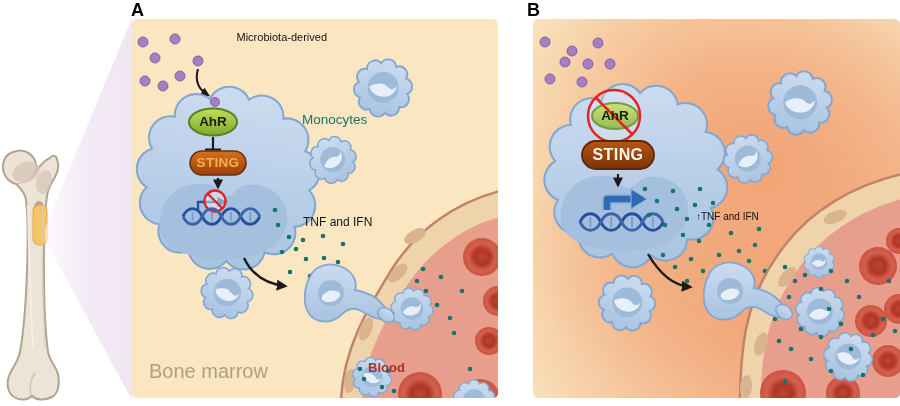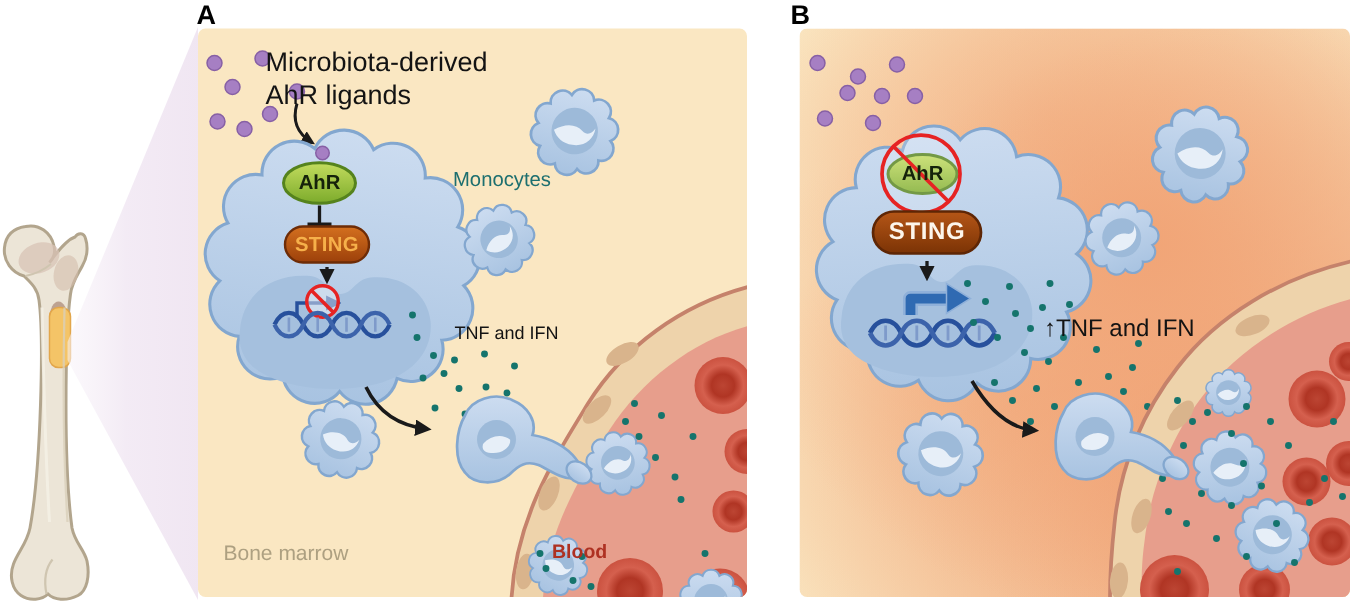--- a/index.html
+++ b/index.html
@@ -11,32 +11,32 @@
     background:
       radial-gradient(280px 250px at 63% 38%, rgba(241,164,118,0.97) 0%, rgba(241,164,118,0) 100%),
       radial-gradient(330px 310px at 82% 80%, rgba(238,152,106,0.95) 0%, rgba(238,152,106,0) 100%),
       radial-gradient(230px 190px at 40% 66%, rgba(243,176,130,0.55) 0%, rgba(243,176,130,0) 100%),
       radial-gradient(210px 160px at 46% 16%, rgba(243,176,130,0.5) 0%, rgba(243,176,130,0) 100%),
       #fae7c2;}
   .art{position:absolute;left:0;top:0;}
   .panel-label{position:absolute;top:0px;font-size:18px;font-weight:bold;color:#000;}
   .lbl-a{left:131px;} .lbl-b{left:527px;}
   .txt{position:absolute;white-space:nowrap;}
-  .ligands{left:45px;top:12px;width:150px;text-align:left;font-size:18px;line-height:1.22;color:#131313;white-space:normal;}
+  .ligands{left:45px;top:12px;width:150px;text-align:right;font-size:11px;line-height:1.22;color:#131313;white-space:normal;}
   .ahr-a{left:57px;top:95px;width:48px;text-align:center;font-size:13.5px;font-weight:600;color:#15220a;}
   .sting-a{left:58px;top:132px;width:56px;height:24px;line-height:24px;text-align:center;
            font-size:13.5px;font-weight:bold;color:#f6b04a;letter-spacing:.3px;}
   .monocytes{left:170px;top:93px;font-size:13.5px;color:#1d6f6f;}
   .tnf-a{left:171px;top:196px;font-size:12px;color:#131313;}
-  .bone-marrow{left:17px;top:341px;font-size:14px;color:#ada081;}
+  .bone-marrow{left:17px;top:341px;font-size:20px;color:#ada081;}
   .blood{left:236px;top:341px;font-size:13px;font-weight:600;color:#ae3122;}
   .ahr-b{left:58px;top:89px;width:48px;text-align:center;font-size:13.5px;font-weight:600;color:#15220a;}
   .sting-b{left:49px;top:122px;width:72px;height:28px;line-height:28px;text-align:center;
            font-size:16px;font-weight:bold;color:#fdf6ec;letter-spacing:.4px;}
-  .tnf-b{left:163px;top:192px;font-size:16px;color:#131313;}
+  .tnf-b{left:163px;top:192px;font-size:10px;color:#131313;}
 </style>
 </head>
 <body>
 
 <div class="canvas">
 
   <svg class="art" width="132" height="406" viewBox="0 0 132 406">
     <defs>
       <linearGradient id="coneG" x1="0" y1="0" x2="1" y2="0">
         <stop offset="0" stop-color="#f8f3f9" stop-opacity="0.6"></stop>
@@ -202,21 +202,20 @@
       <g>
         <path d="M178,258 C182,247 198,242 210,248 C220,252 226,262 223,271 C235,273 246,279 252,287 C257,293 256,300 249,300 C241,300 234,294 227,291 C219,288 214,291 208,297 C199,305 184,304 178,296 C170,287 172,268 178,258 Z" fill="url(#cellG)" stroke="#83a7cf" stroke-width="1.8"></path>
         <ellipse cx="254" cy="296" rx="9" ry="6.5" transform="rotate(35 254 296)" fill="url(#cellG)" stroke="#83a7cf" stroke-width="1.5"></ellipse>
         <circle cx="199" cy="274" r="13" fill="#9dbad9"></circle>
         <path d="M190,277 C195,271 203,270 208,274 C209,278 204,283 197,283 C191,283 189,281 190,277 Z" fill="#e7eff8"></path>
       </g>
     </svg>
 
     <div class="txt ligands">
       <div>Microbiota-derived</div>
-      <div>AhR ligands</div>
     </div>
     <div class="txt ahr-a">AhR</div>
     <div class="txt sting-a">STING</div>
     <div class="txt monocytes">Monocytes</div>
     <div class="txt tnf-a">TNF and IFN</div>
     <div class="txt bone-marrow">Bone marrow</div>
     <div class="txt blood">Blood</div>
   </div>
 
   <div class="panel panel-b">

